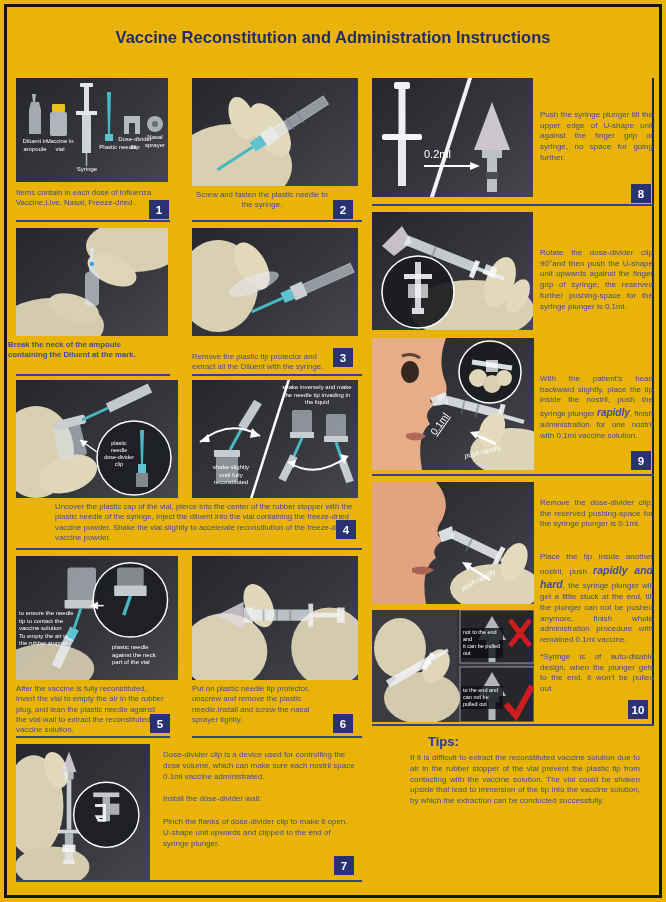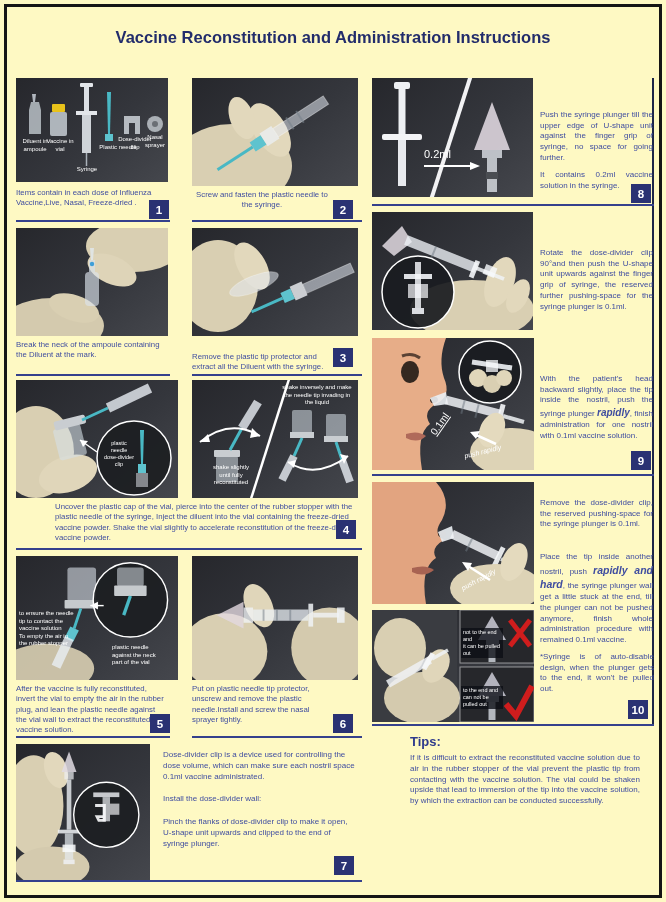--- a/index.html
+++ b/index.html
@@ -1,18 +1,18 @@
 <!DOCTYPE html>
 <html><head>
 <meta charset="utf-8">
 <style>
   *{margin:0;padding:0;box-sizing:border-box;}
   html,body{background:#9a9a9a;}
   body{font-family:"Liberation Sans",sans-serif;}
-  #page{position:relative;width:666px;height:902px;background:#fef9c3;overflow:hidden;margin:0 auto;}
+  #page{position:relative;width:666px;height:902px;background:#eab308;overflow:hidden;margin:0 auto;}
   .pborder{position:absolute;left:4px;top:4px;right:4px;bottom:4px;border:3px solid #151515;pointer-events:none;}
   .title{position:absolute;top:28px;left:0;width:100%;text-align:center;font-size:16.5px;font-weight:bold;color:#222c6b;}
   .photo{position:absolute;background:linear-gradient(140deg,#26272c 0%,#34363c 55%,#45474d 100%);overflow:hidden;padding-left:36px;}
   .photo svg{position:absolute;left:0;top:0;width:100%;height:100%;}
   .cap{position:absolute;font-size:7.8px;line-height:1.33;color:#3f4da0;}
   .rt{position:absolute;left:540px;width:113px;font-size:8px;line-height:1.34;color:#3f4da0;text-align:justify;}
   .badge{position:absolute;min-width:20px;height:19px;background:#2a3273;color:#fff;font-weight:bold;
          font-size:11.5px;display:flex;align-items:center;justify-content:center;padding:0 3px;}
   .hr{position:absolute;height:2px;background:#35418c;}
   .vr{position:absolute;width:2px;background:#1d2547;}
@@ -90,21 +90,21 @@
       <ellipse cx="118" cy="16" rx="48" ry="26" fill="#d9cfb2"></ellipse>
       <ellipse cx="36" cy="96" rx="52" ry="28" fill="#d4caae"></ellipse>
       <ellipse cx="96" cy="40" rx="26" ry="14" fill="#ded4b8" transform="rotate(24 96 40)"></ellipse>
       <ellipse cx="58" cy="78" rx="26" ry="13" fill="#d9cfb2" transform="rotate(18 58 78)"></ellipse>
       <polygon points="74,18 78,18 77,30 75,30" fill="rgba(225,232,238,.8)"></polygon>
       <rect x="73" y="30" width="6" height="12" fill="rgba(215,225,232,.7)"></rect>
       <circle cx="76" cy="34" r="2.2" fill="#3f9fd8"></circle>
       <rect x="69" y="42" width="14" height="34" rx="4" fill="rgba(220,228,235,.65)"></rect>
     </svg>
   </div>
-  <div class="cap" style="left:16px;top:340px;width:150px;">Break the neck of the ampoule containing the Diluent at the mark.</div>
+  <div class="cap" style="left:8px;top:340px;width:150px;font-weight:bold;">Break the neck of the ampoule containing the Diluent at the mark.</div>
   <div class="hr" style="left:16px;top:374px;width:154px;"></div>
 
   <div class="photo" style="left:192px;top:228px;width:166px;height:108px;">
     <svg viewBox="0 0 166 108">
       <ellipse cx="26" cy="58" rx="40" ry="46" fill="#d9cfb2"></ellipse>
       <ellipse cx="60" cy="38" rx="14" ry="26" fill="#e2d8bc" transform="rotate(-30 60 38)"></ellipse>
       <ellipse cx="62" cy="56" rx="26" ry="8" fill="rgba(228,234,240,.55)" transform="rotate(-22 62 56)" stroke="rgba(255,255,255,.3)"></ellipse>
       <g transform="rotate(-24 110 62)">
         <rect x="55" y="60" width="34" height="3" fill="#49b8c4"></rect>
         <polygon points="89,56 100,56 100,67 89,67" fill="#5ec3ce"></polygon>
@@ -257,21 +257,20 @@
       <polygon points="120,24 102,72 138,72" fill="rgba(230,222,230,.85)"></polygon>
       <rect x="110" y="72" width="20" height="8" fill="rgba(222,226,232,.8)"></rect>
       <line x1="120" y1="80" x2="120" y2="114" stroke="rgba(232,236,242,.75)" stroke-width="10"></line>
       <rect x="114" y="94" width="12" height="7" fill="#4a4d52"></rect>
       <line x1="52" y1="88" x2="98" y2="88" stroke="#fff" stroke-width="2"></line>
       <polygon points="98,92 108,88 98,84" fill="#fff"></polygon>
     </svg>
     <div class="mlabel" style="left:52px;top:70px;">0.2ml</div>
   </div>
   <div class="rt" style="top:110px;">Push the syringe plunger till the upper edge of U-shape unit against the finger grip of syringe, no space for going further.</div>
-  <div class="rt" style="top:170px;">It contains 0.2ml vaccine solution in the syringe.</div>
   <div class="badge" style="left:631px;top:184px;">8</div>
   <div class="hr" style="left:372px;top:204px;width:282px;"></div>
 
   <div class="photo" style="left:372px;top:212px;width:161px;height:118px;">
     <svg viewBox="0 0 161 118">
       <ellipse cx="100" cy="98" rx="62" ry="30" fill="#d9cfb2"></ellipse>
       <ellipse cx="128" cy="70" rx="14" ry="26" fill="#e2d8bc" transform="rotate(20 128 70)"></ellipse>
       <ellipse cx="146" cy="84" rx="10" ry="18" fill="#e2d8bc" transform="rotate(26 146 84)"></ellipse>
       <pol></pol>
       <polygon points="10,34 30,14 40,30 22,44" fill="rgba(226,218,226,.85)"></polygon>
@@ -331,21 +330,21 @@
       <rect x="124" y="64" width="5" height="22" fill="rgba(245,247,250,.9)" transform="rotate(26 126 75)"></rect>
       <line x1="129" y1="77" x2="148" y2="86" stroke="rgba(240,243,246,.85)" stroke-width="4"></line>
       <ellipse cx="124" cy="106" rx="46" ry="24" fill="#ddd3b6"></ellipse>
       <ellipse cx="142" cy="80" rx="12" ry="20" fill="#e4dabe" transform="rotate(24 142 80)"></ellipse>
       <line x1="118" y1="98" x2="96" y2="84" stroke="#fff" stroke-width="2.5"></line>
       <polygon points="90,80 100,81 96,89" fill="#fff"></polygon>
     </svg>
     <div class="ov" style="left:88px;top:94px;font-size:7px;font-style:italic;transform:rotate(-28deg);white-space:nowrap;">push rapidly</div>
   </div>
   <div class="rt" style="top:498px;">Remove the dose-divider clip, the reserved pushing-space for the syringe plunger is 0.1ml.</div>
-  <div class="rt" style="top:552px;"><span>Place the tip inside another nostril, push </span><span class="em2">rapidly and hard</span><span>, the syringe plunger wall get a little stuck at the end, till the plunger can not be pushed anymore, finish whole administration procedure with remained 0.1ml vaccine.</span></div>
+  <div class="rt" style="top:552px;"><span>Place the tip inside another nostril, push </span><span class="em2">rapidly and hard</span><span>, the syringe plunger will get a little stuck at the end, till the plunger can not be pushed anymore, finish whole administration procedure with remained 0.1ml vaccine.</span></div>
 
   <div class="photo" style="left:372px;top:610px;width:162px;height:112px;">
     <svg viewBox="0 0 162 112">
       <rect x="0" y="0" width="85" height="112" fill="#3a3c41"></rect>
       <ellipse cx="28" cy="38" rx="26" ry="30" fill="#d9cfb2"></ellipse>
       <ellipse cx="50" cy="88" rx="38" ry="26" fill="#d4caae"></ellipse>
       <ellipse cx="64" cy="56" rx="12" ry="18" fill="#e0d6ba" transform="rotate(30 64 56)"></ellipse>
       <line x1="16" y1="74" x2="58" y2="50" stroke="rgba(238,241,245,.85)" stroke-width="8"></line>
       <rect x="54" y="42" width="5" height="18" fill="rgba(245,247,250,.9)" transform="rotate(30 56 51)"></rect>
       <line x1="60" y1="49" x2="76" y2="40" stroke="rgba(240,243,246,.85)" stroke-width="3.5"></line>
@@ -363,17 +362,17 @@
     </svg>
     <div class="ov ovbox" style="left:89px;top:18px;width:42px;">not to the end and
 it can be pulled out</div>
     <div class="ov ovbox" style="left:89px;top:76px;width:42px;">to the end and
 can not be pulled out</div>
   </div>
   <div class="rt" style="top:652px;width:114px;">*Syringe is of auto-disable design, when the plunger gets to the end, it won't be pulled out.</div>
   <div class="badge" style="left:628px;top:700px;">10</div>
   <div class="hr" style="left:372px;top:724px;width:282px;"></div>
 
-  <div class="tipshead" style="left:410px;top:734px;">Tips:</div>
+  <div class="tipshead" style="left:428px;top:734px;">Tips:</div>
   <div class="tipsbody" style="left:410px;top:753px;width:230px;">
     <div>If it is difficult to extract the reconstituted vaccine solution due to air in the rubber stopper of the vial prevent the plastic tip from contacting with the vaccine solution. The vial could be shaken upside that lead to immersion of the tip into the vaccine solution, by which the extraction can be conducted successfully.</div>
   </div>
 </div>
 
 </body></html>

